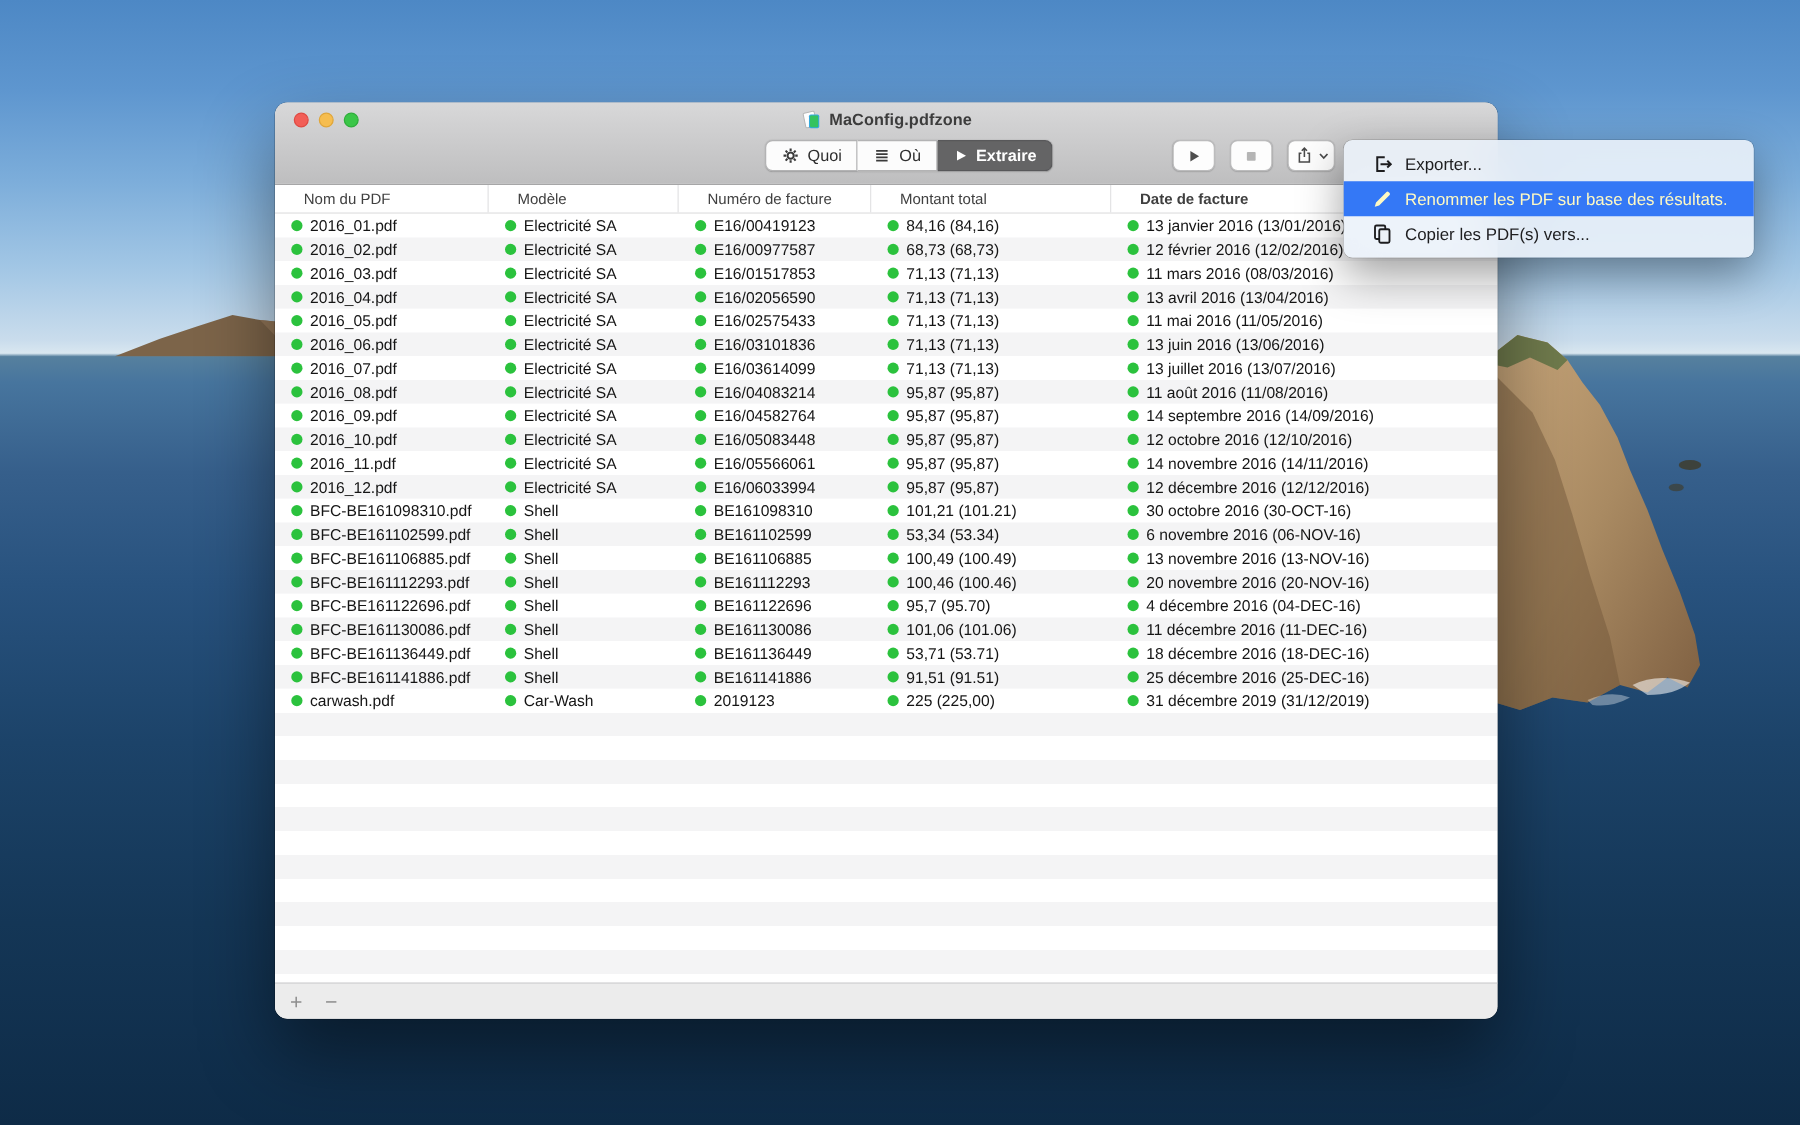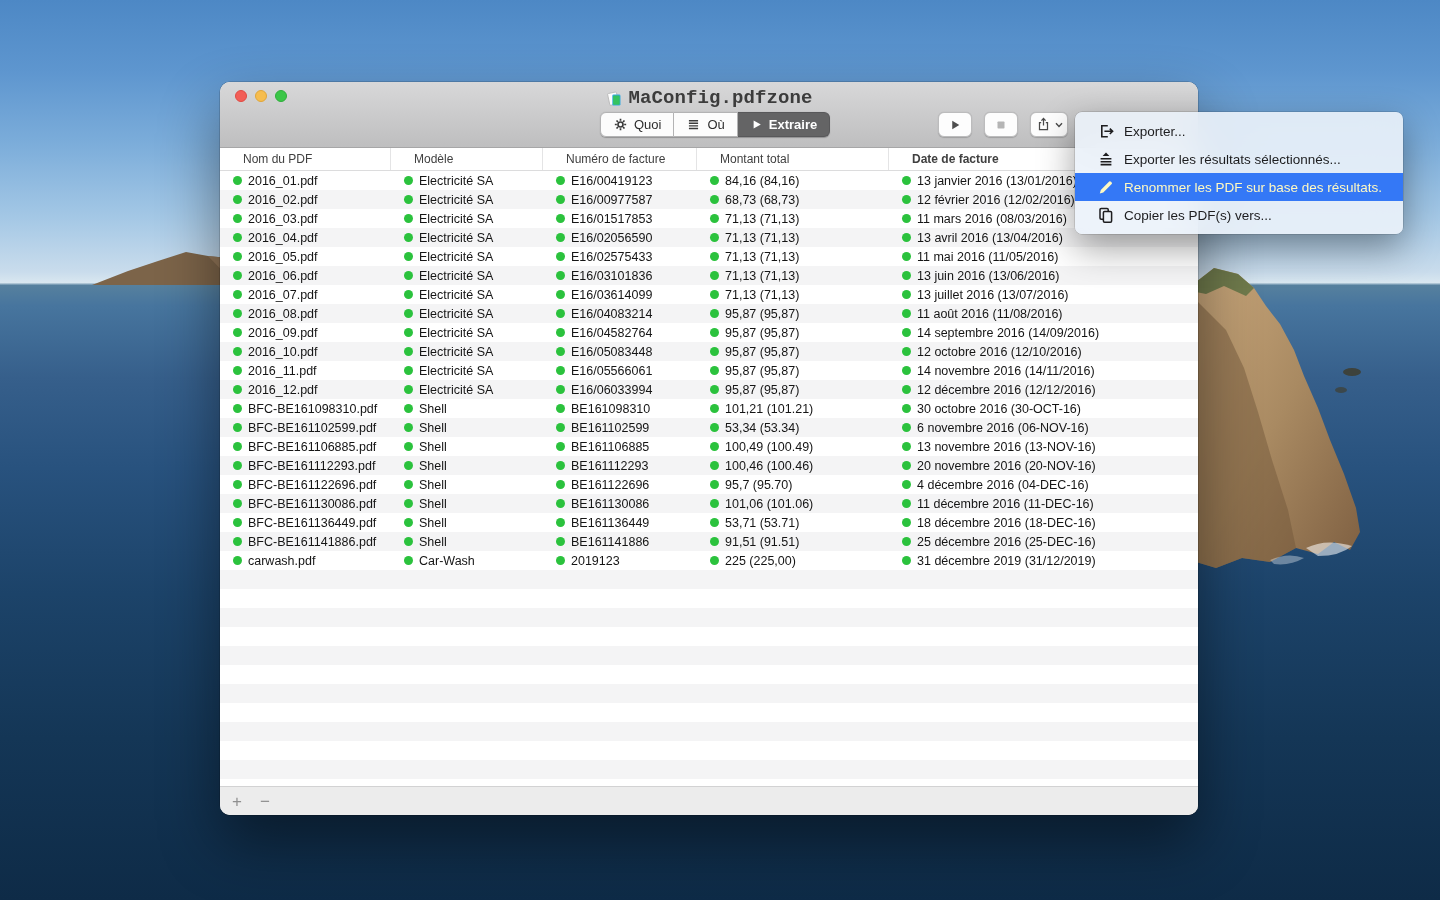--- a/index.html
+++ b/index.html
@@ -26,23 +26,23 @@
     border-bottom:1px solid #a6a6a7; }
 
   .traffic { position:absolute; left:15px; top:8px; display:flex; gap:8px; }
   .tl { width:12px; height:12px; border-radius:50%; display:inline-block; }
   .tl.red    { background:#f25e57; border:0.5px solid #df4a43; }
   .tl.yellow { background:#f6bd4f; border:0.5px solid #e0a63a; }
   .tl.green  { background:#3bc648; border:0.5px solid #2fae3b; }
 
   .title-wrap { position:absolute; left:50%; top:5px; transform:translateX(-50%);
     display:flex; align-items:center; gap:6px; }
-  .title { font-size:19px; font-weight:700; color:#3c3c3c; letter-spacing:.1px;font-family:Liberation Mono, monospace; }
-
-  .segmented { position:absolute; left:380px; top:30px; height:25px; display:flex;
+  .title { font-size:13px; font-weight:700; color:#3c3c3c; letter-spacing:.1px; }
+
+  .segmented { position:absolute; left:392px; top:30px; height:25px; display:flex;
     border-radius:6px; box-shadow:0 0.5px 1px rgba(0,0,0,.25); }
   .seg { display:flex; align-items:center; gap:6px; padding:0 12px;
     background:#fcfcfc; border:1px solid #b3b3b4; border-left-width:0;
     font-size:13px; color:#2e2e2e; cursor:default; }
   .seg:first-child { border-left-width:1px; border-radius:6px 0 0 6px; }
   .seg:last-child  { border-radius:0 6px 6px 0; }
   .seg.active { background:#646465; border-color:#58585a; color:#fff;font-weight:bold; }
 
   .tb { position:absolute; top:30px; height:25px; width:34px;
     background:#fdfdfd; border:1px solid #bcbcbd; border-radius:6px;
@@ -685,29 +685,20 @@
 <div class="menu" id="dropdown-menu">
     <div class="menu-item">
       <span class="mi-icon">
         <svg width="18" height="18" viewBox="0 0 18 18" stroke="currentColor" fill="none" stroke-width="1.6">
           <path d="M10.8 3.8 H4.8 V14.8 H10.8"></path>
           <path d="M7.4 9.3 H15.4 M12.8 6.6 L15.6 9.3 L12.8 12"></path>
         </svg>
       </span>
       <span class="mi-label">Exporter...</span>
     </div>
-    <div class="menu-item">
-      <span class="mi-icon">
-        <svg width="18" height="18" viewBox="0 0 18 18" stroke="currentColor" fill="none" stroke-width="1.6">
-          <path d="M9 2.6 L12.4 6 H5.6 Z" fill="currentColor" stroke="none"></path>
-          <path d="M3.6 8.8 H14.4 M3.6 11.7 H14.4 M3.6 14.6 H14.4"></path>
-        </svg>
-      </span>
-      <span class="mi-label">Exporter les résultats sélectionnés...</span>
-    </div>
     <div class="menu-item highlighted">
       <span class="mi-icon">
         <svg width="18" height="18" viewBox="0 0 18 18">
           <path d="M2.8 15.4 L3.8 11.9 L12.2 3.5 Q13 2.7 14 3.7 L14.5 4.2 Q15.5 5.2 14.7 6 L6.3 14.4 Z" fill="currentColor"></path>
         </svg>
       </span>
       <span class="mi-label">Renommer les PDF sur base des résultats...</span>
     </div>
     <div class="menu-item">
       <span class="mi-icon">

